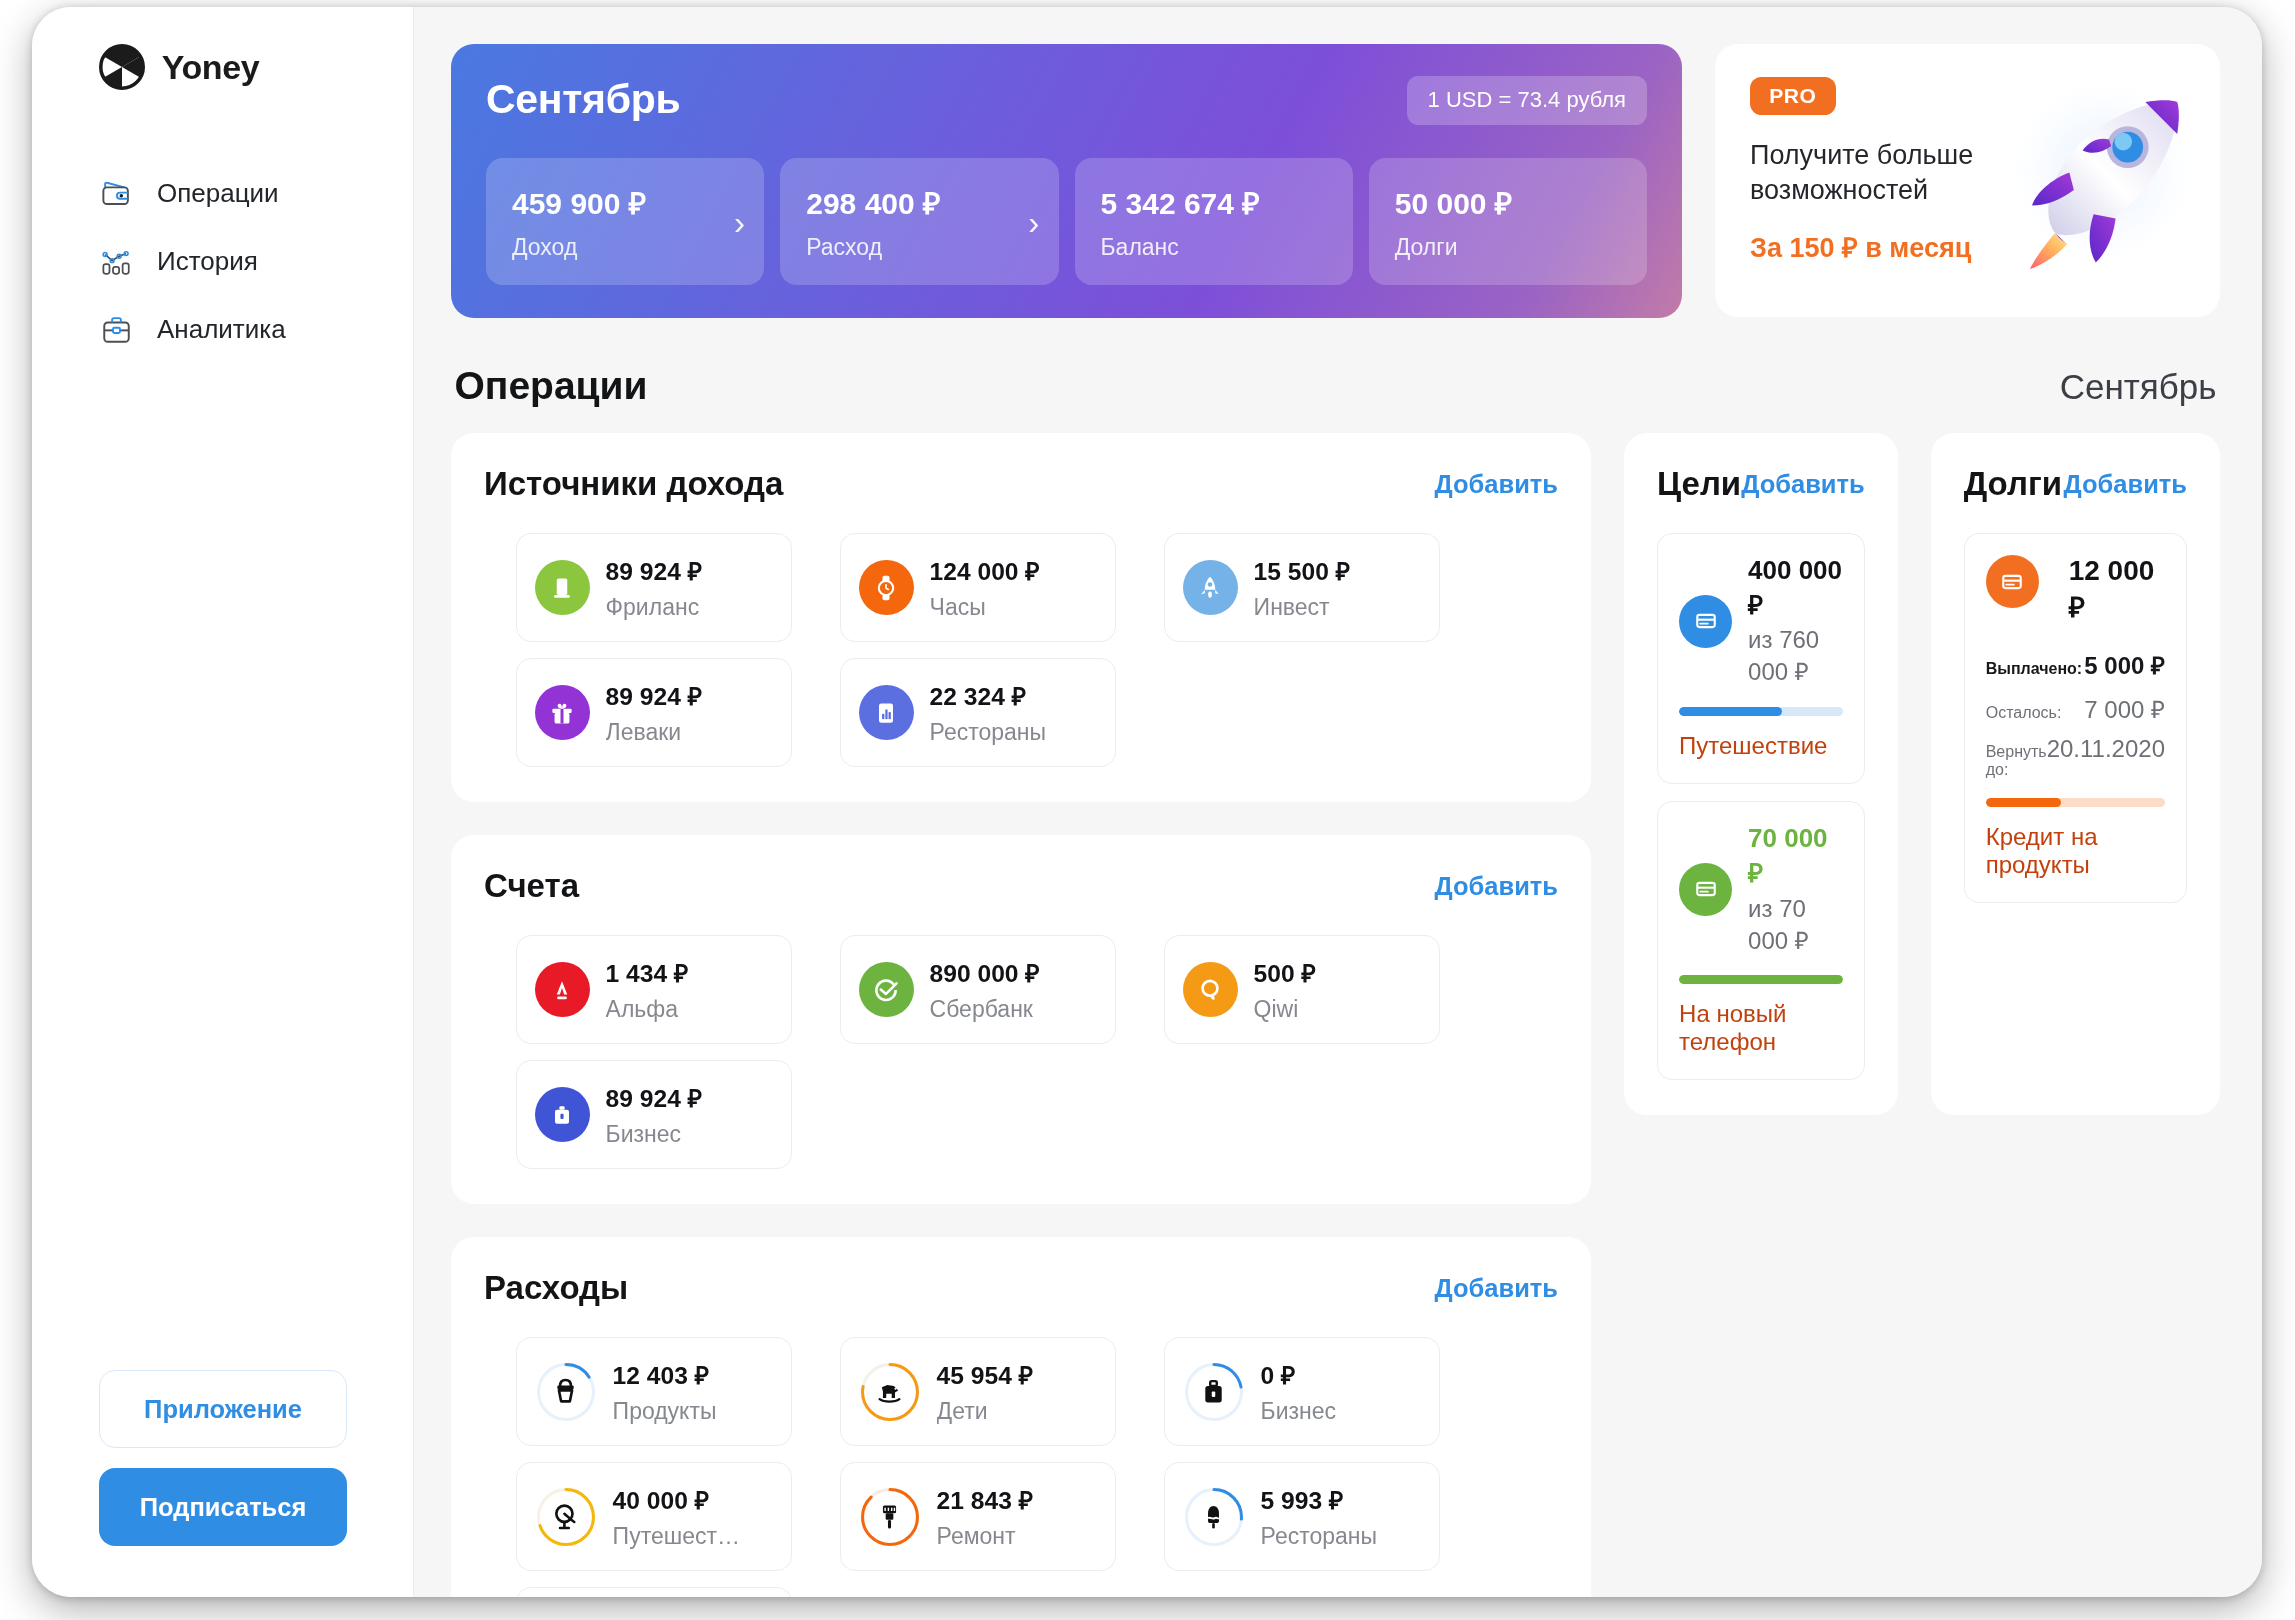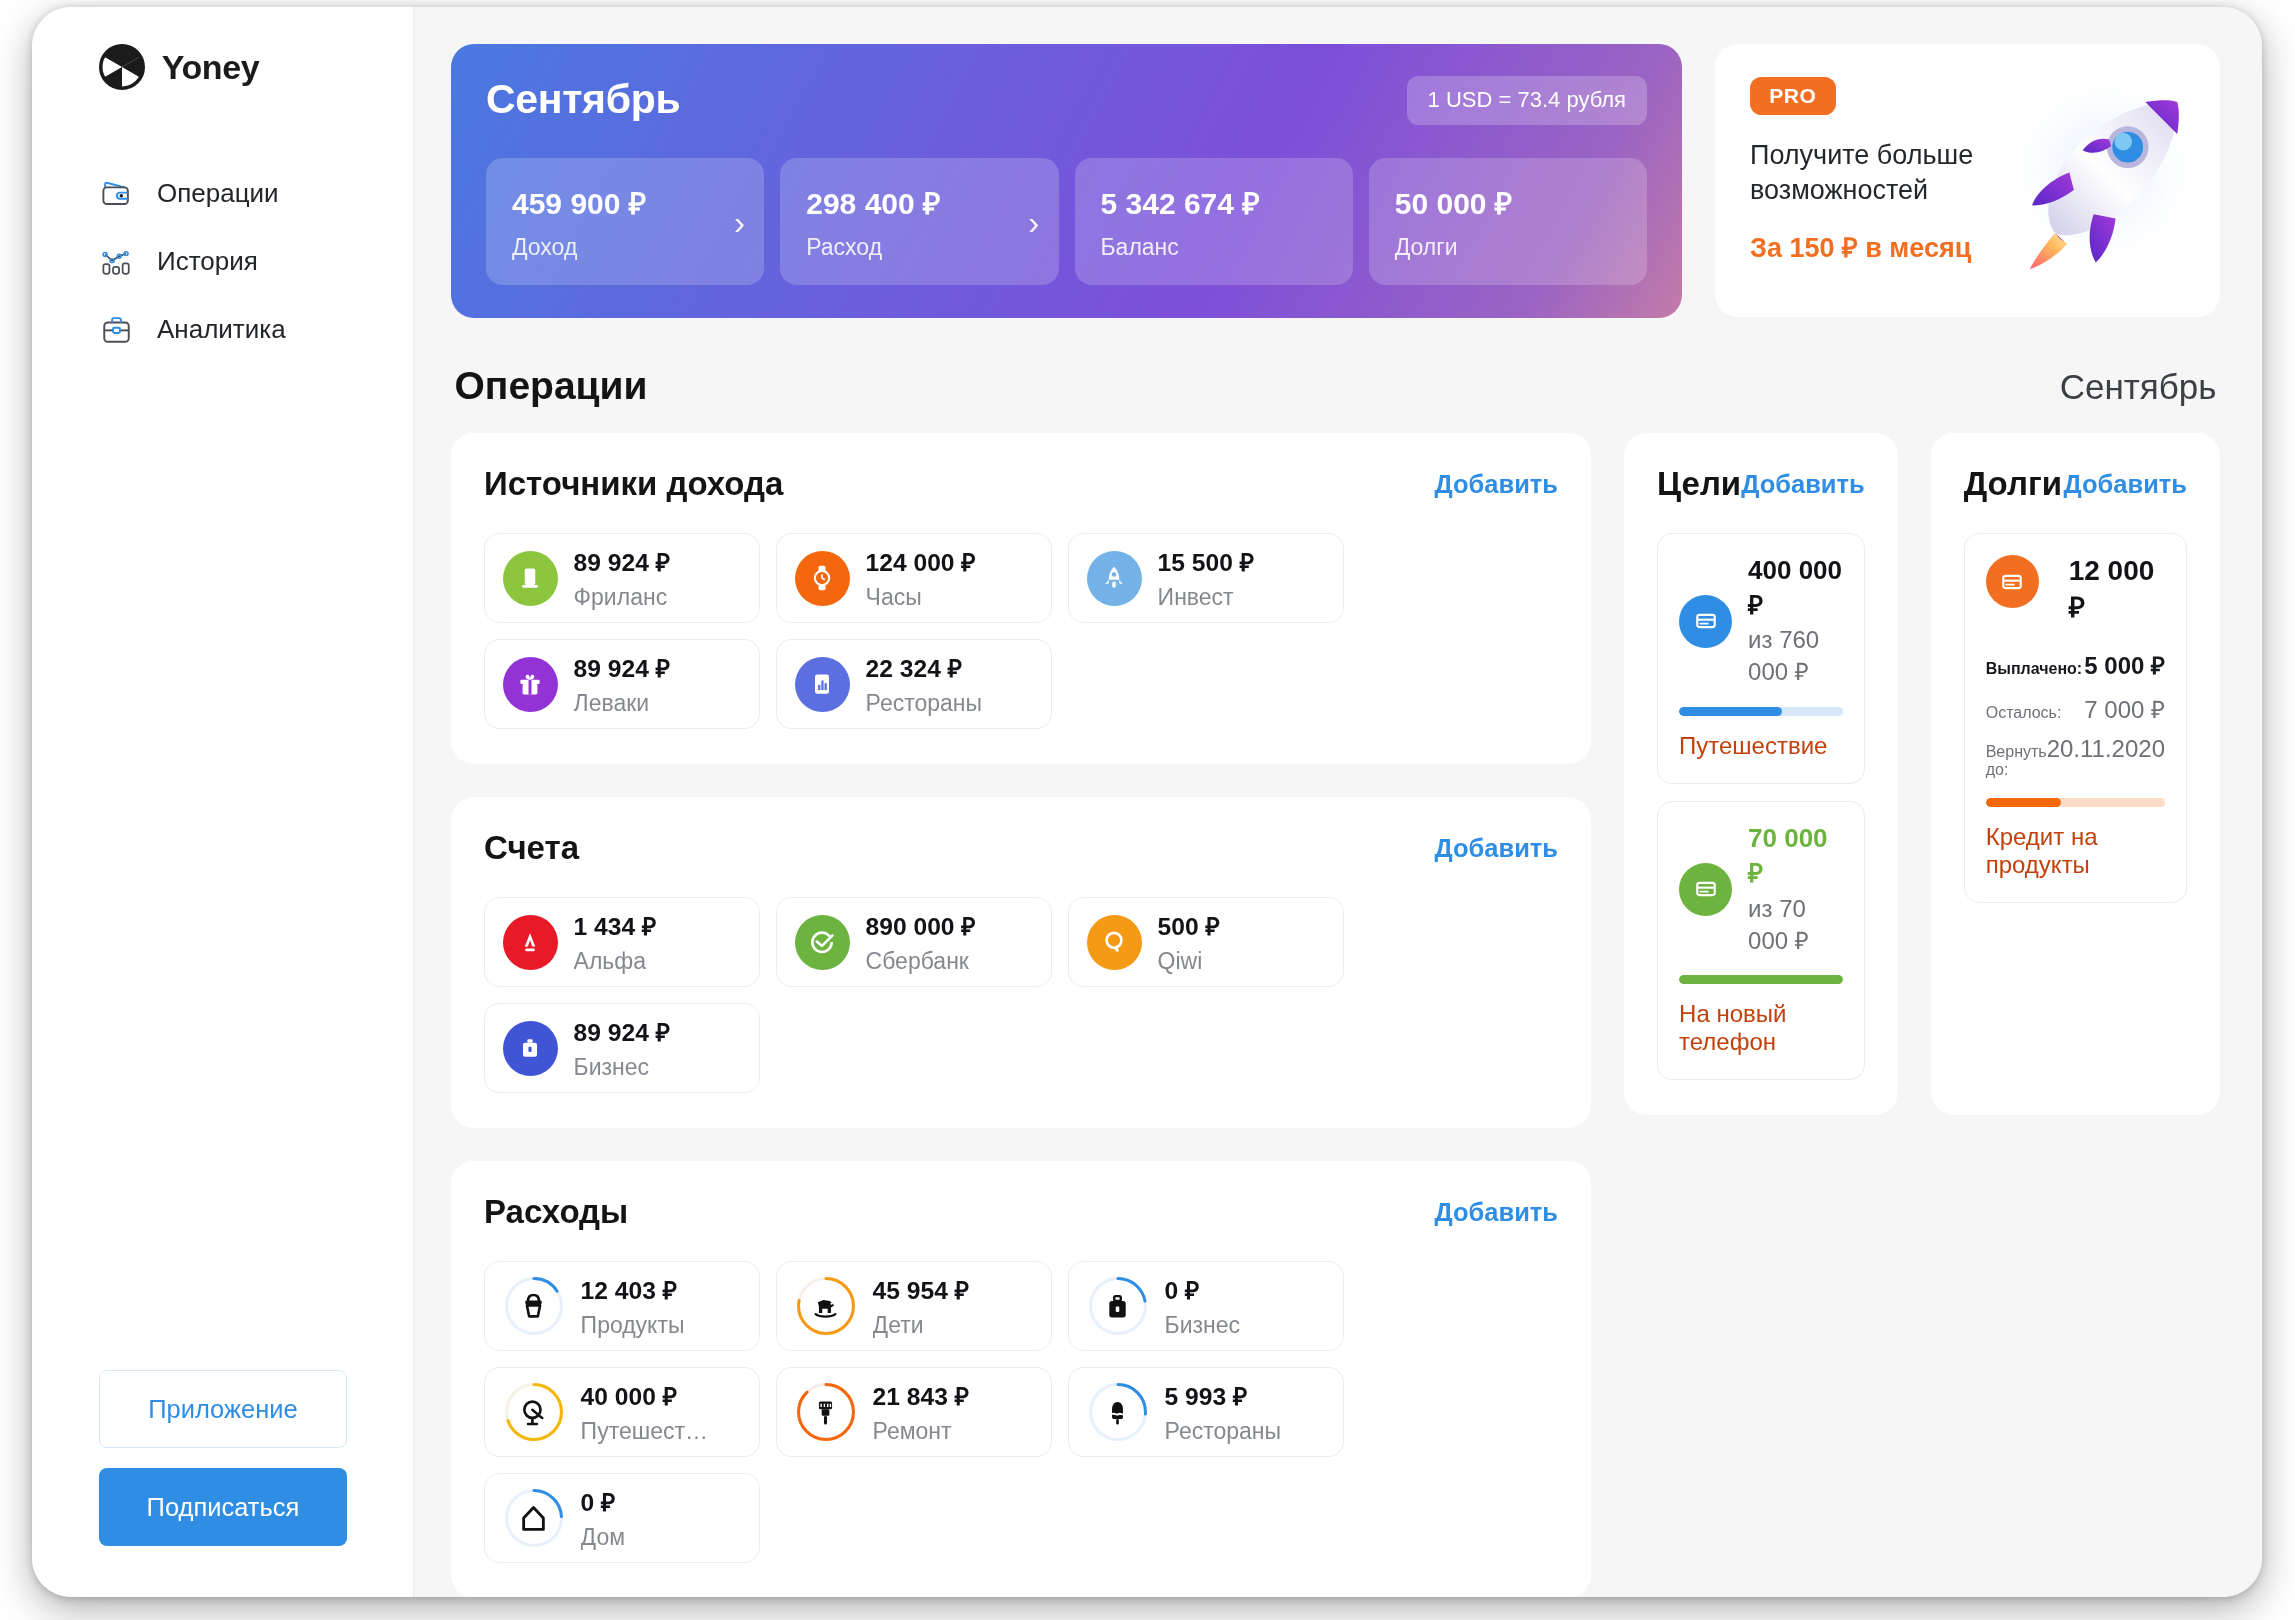--- a/index.html
+++ b/index.html
@@ -47,23 +47,23 @@
   .nav-icon { width: 35px; height: 35px; flex: 0 0 35px; display:block; }
   .nav-label { font-size: 26px; color: #22252a; }
 
   .side-actions {
     position: absolute;
     left: 67px; bottom: 51px;
     width: 248px;
     display: flex; flex-direction: column; gap: 20px;
   }
   .btn {
-    height: 78px; border-radius: 8px;
+    height: 78px; border-radius: 16px;
     display: flex; align-items: center; justify-content: center;
-    font-size: 25.5px; font-weight: 400; cursor: pointer;
+    font-size: 25.5px; font-weight: 700; cursor: pointer;
     border: none;
     font-family: "Liberation Sans", sans-serif;
   }
   .btn-outline { background: #ffffff; color: #2f8de4; border: 1.8px solid #d9e8f7; }
   .btn-primary { background: #2f8de4; color: #ffffff; }
 
   
   .main {
     flex: 1 1 auto;
     background: #f6f6f7;
@@ -139,25 +139,25 @@
   .col-left { flex: 1 1 auto; display: flex; flex-direction: column; gap: 33px; }
   .col-right { flex: 0 0 505px; display: flex; flex-direction: row; gap: 33px; }
 
   .panel { background: #ffffff; border-radius: 23px; padding: 32px 33px 35px 33px; }
   .panel-head { display:flex; align-items:center; justify-content:space-between; margin-bottom: 30px; }
   .panel-title { font-size: 33px; font-weight: 700; color:#131416; }
   .panel-add { font-size: 25.5px; color:#2f8de4; font-weight: 600; cursor:pointer; }
 
   .tiles { display: flex; flex-wrap: wrap; gap: 16px; }
   .tile {
-    width: 276px; height: 90px;
+    width: 276px; height: 109px;
     border: 0.9px solid #ececee; border-radius: 15px;
     display: flex; align-items: center; gap: 16px;
     padding: 0 14px 0 17.6px;
-    background:#fff; cursor: pointer;
+    background:#fff; cursor: pointer; margin-left: 32px;
   }
   .tile-circle {
     width: 55px; height: 55px; border-radius: 50%;
     flex: 0 0 55px;
     display:flex; align-items:center; justify-content:center;
   }
   .tile-text { min-width: 0; }
   .tile-val { font-size: 24.6px; font-weight: 700; color:#111316; white-space: nowrap; }
   .tile-lbl { font-size: 23px; color:#85888e; margin-top: 6.2px; white-space: nowrap; overflow:hidden; text-overflow: ellipsis; max-width: 176px; }
 

